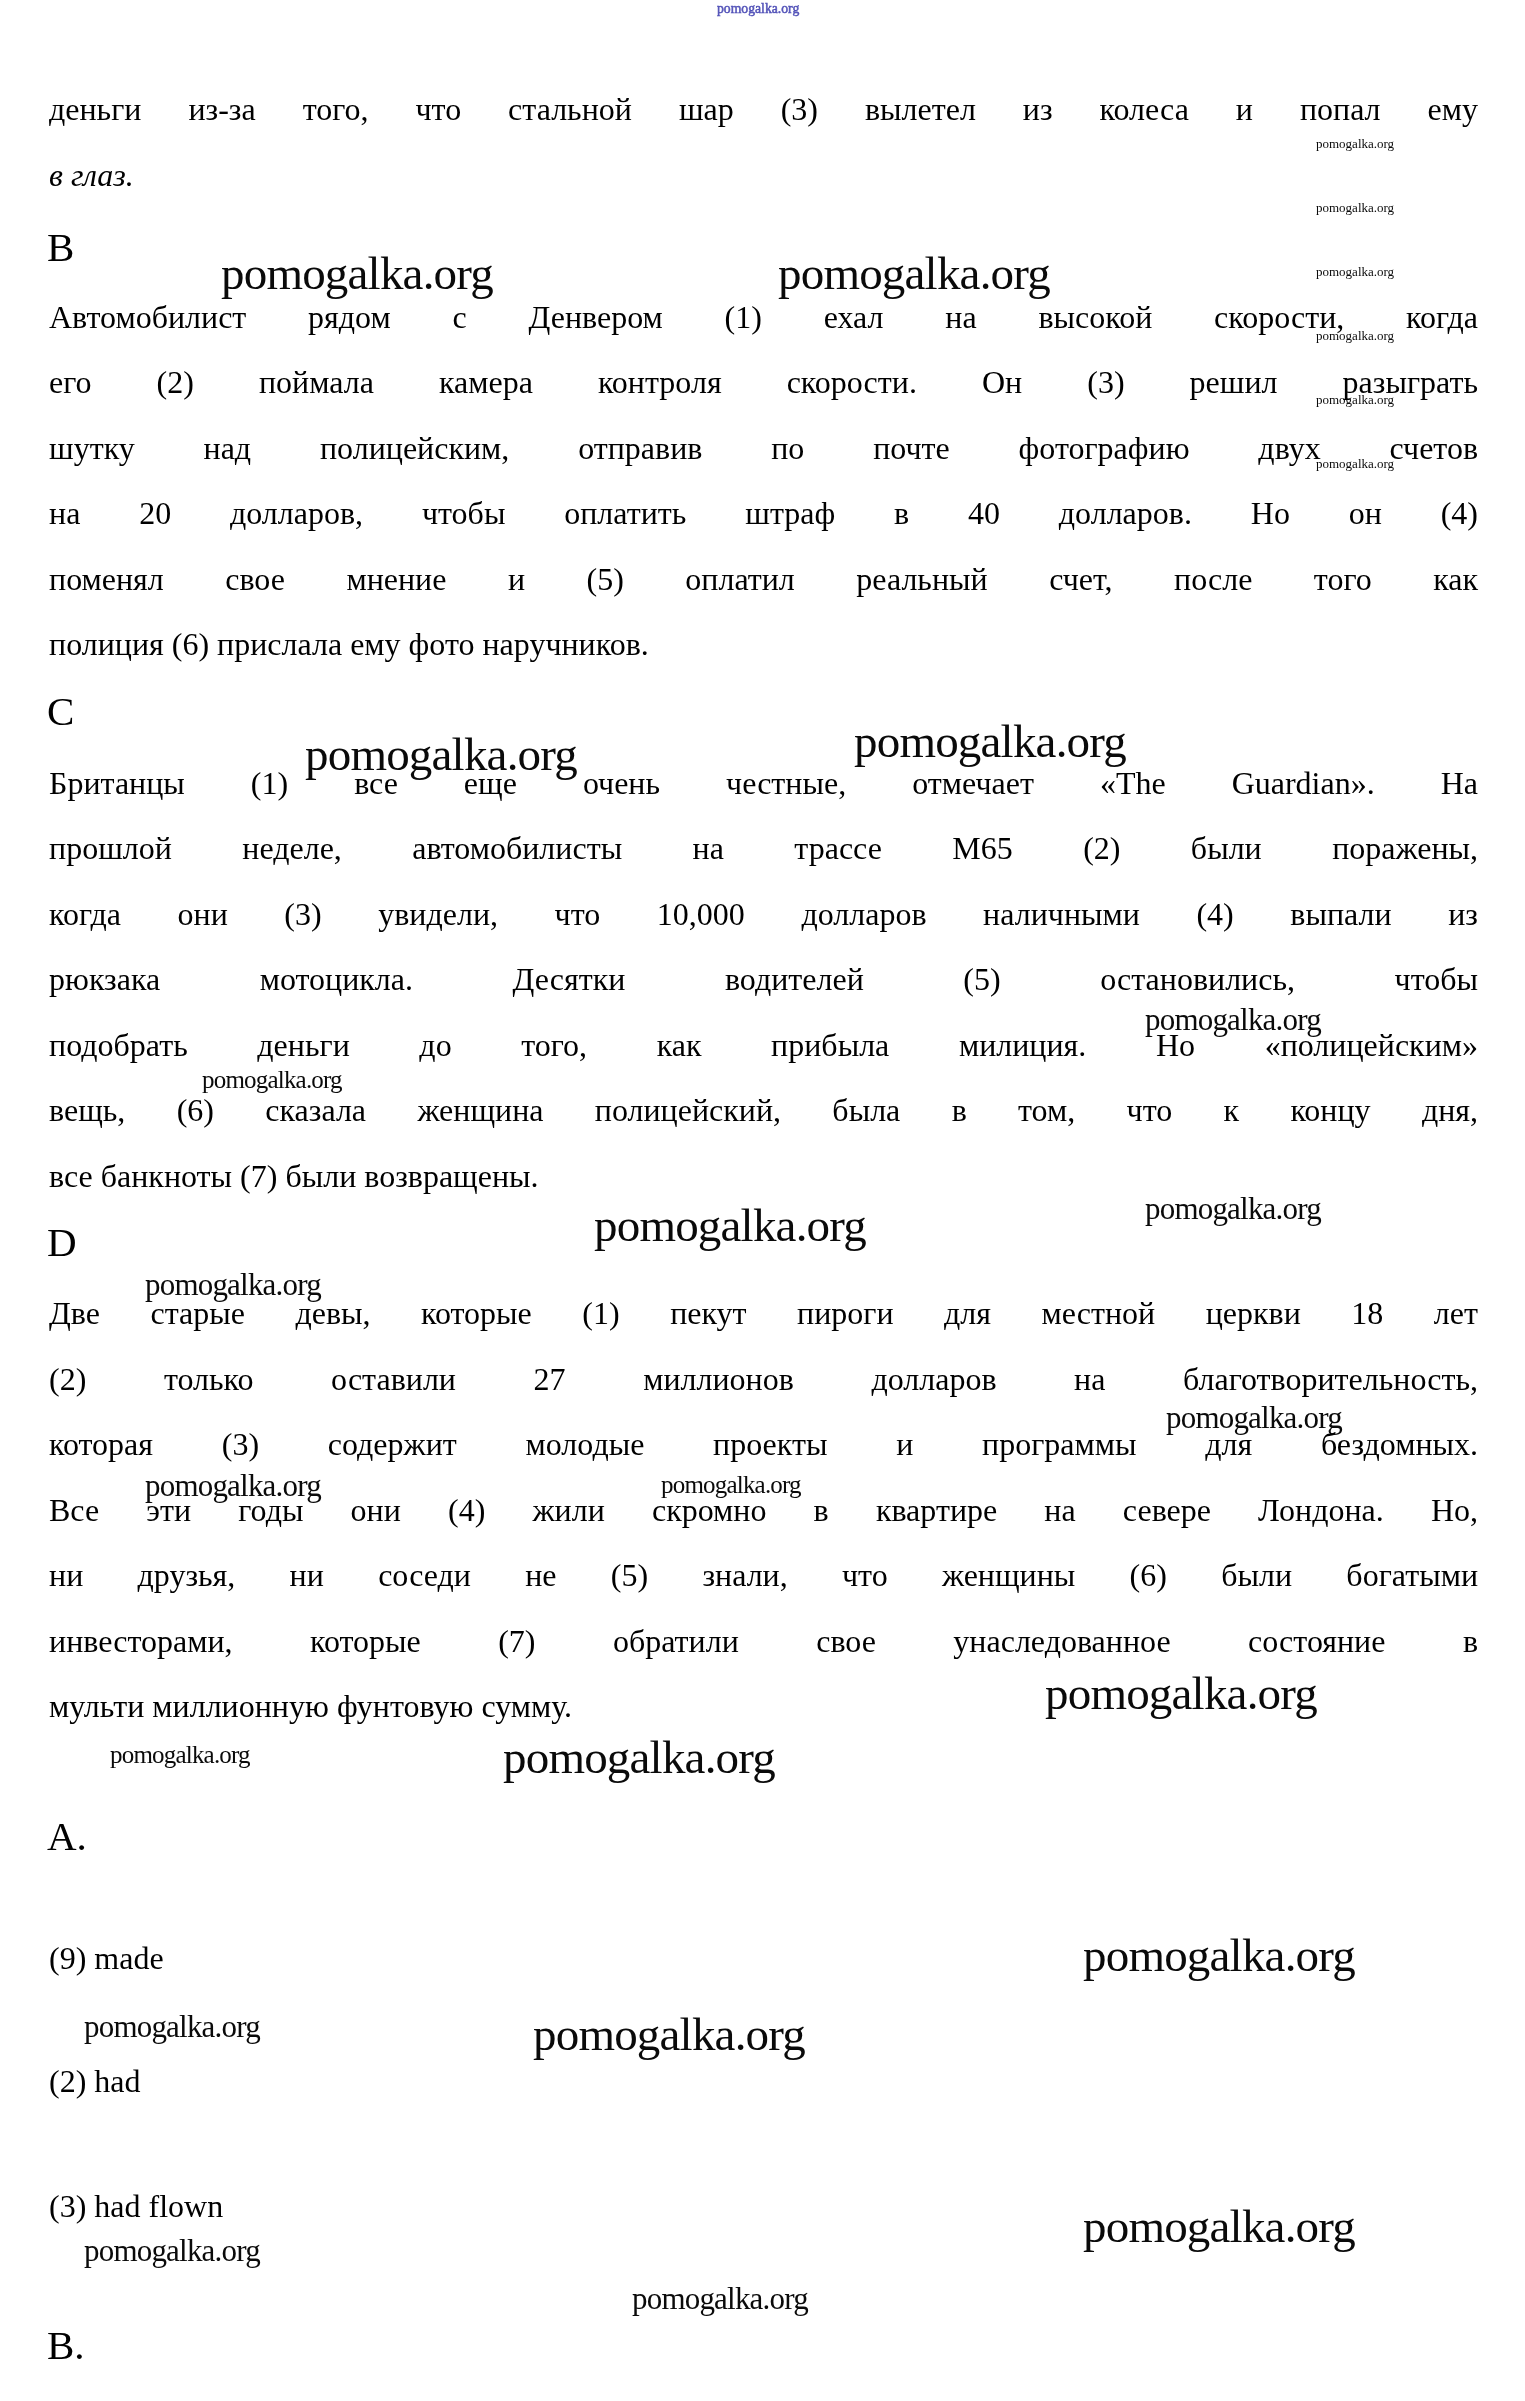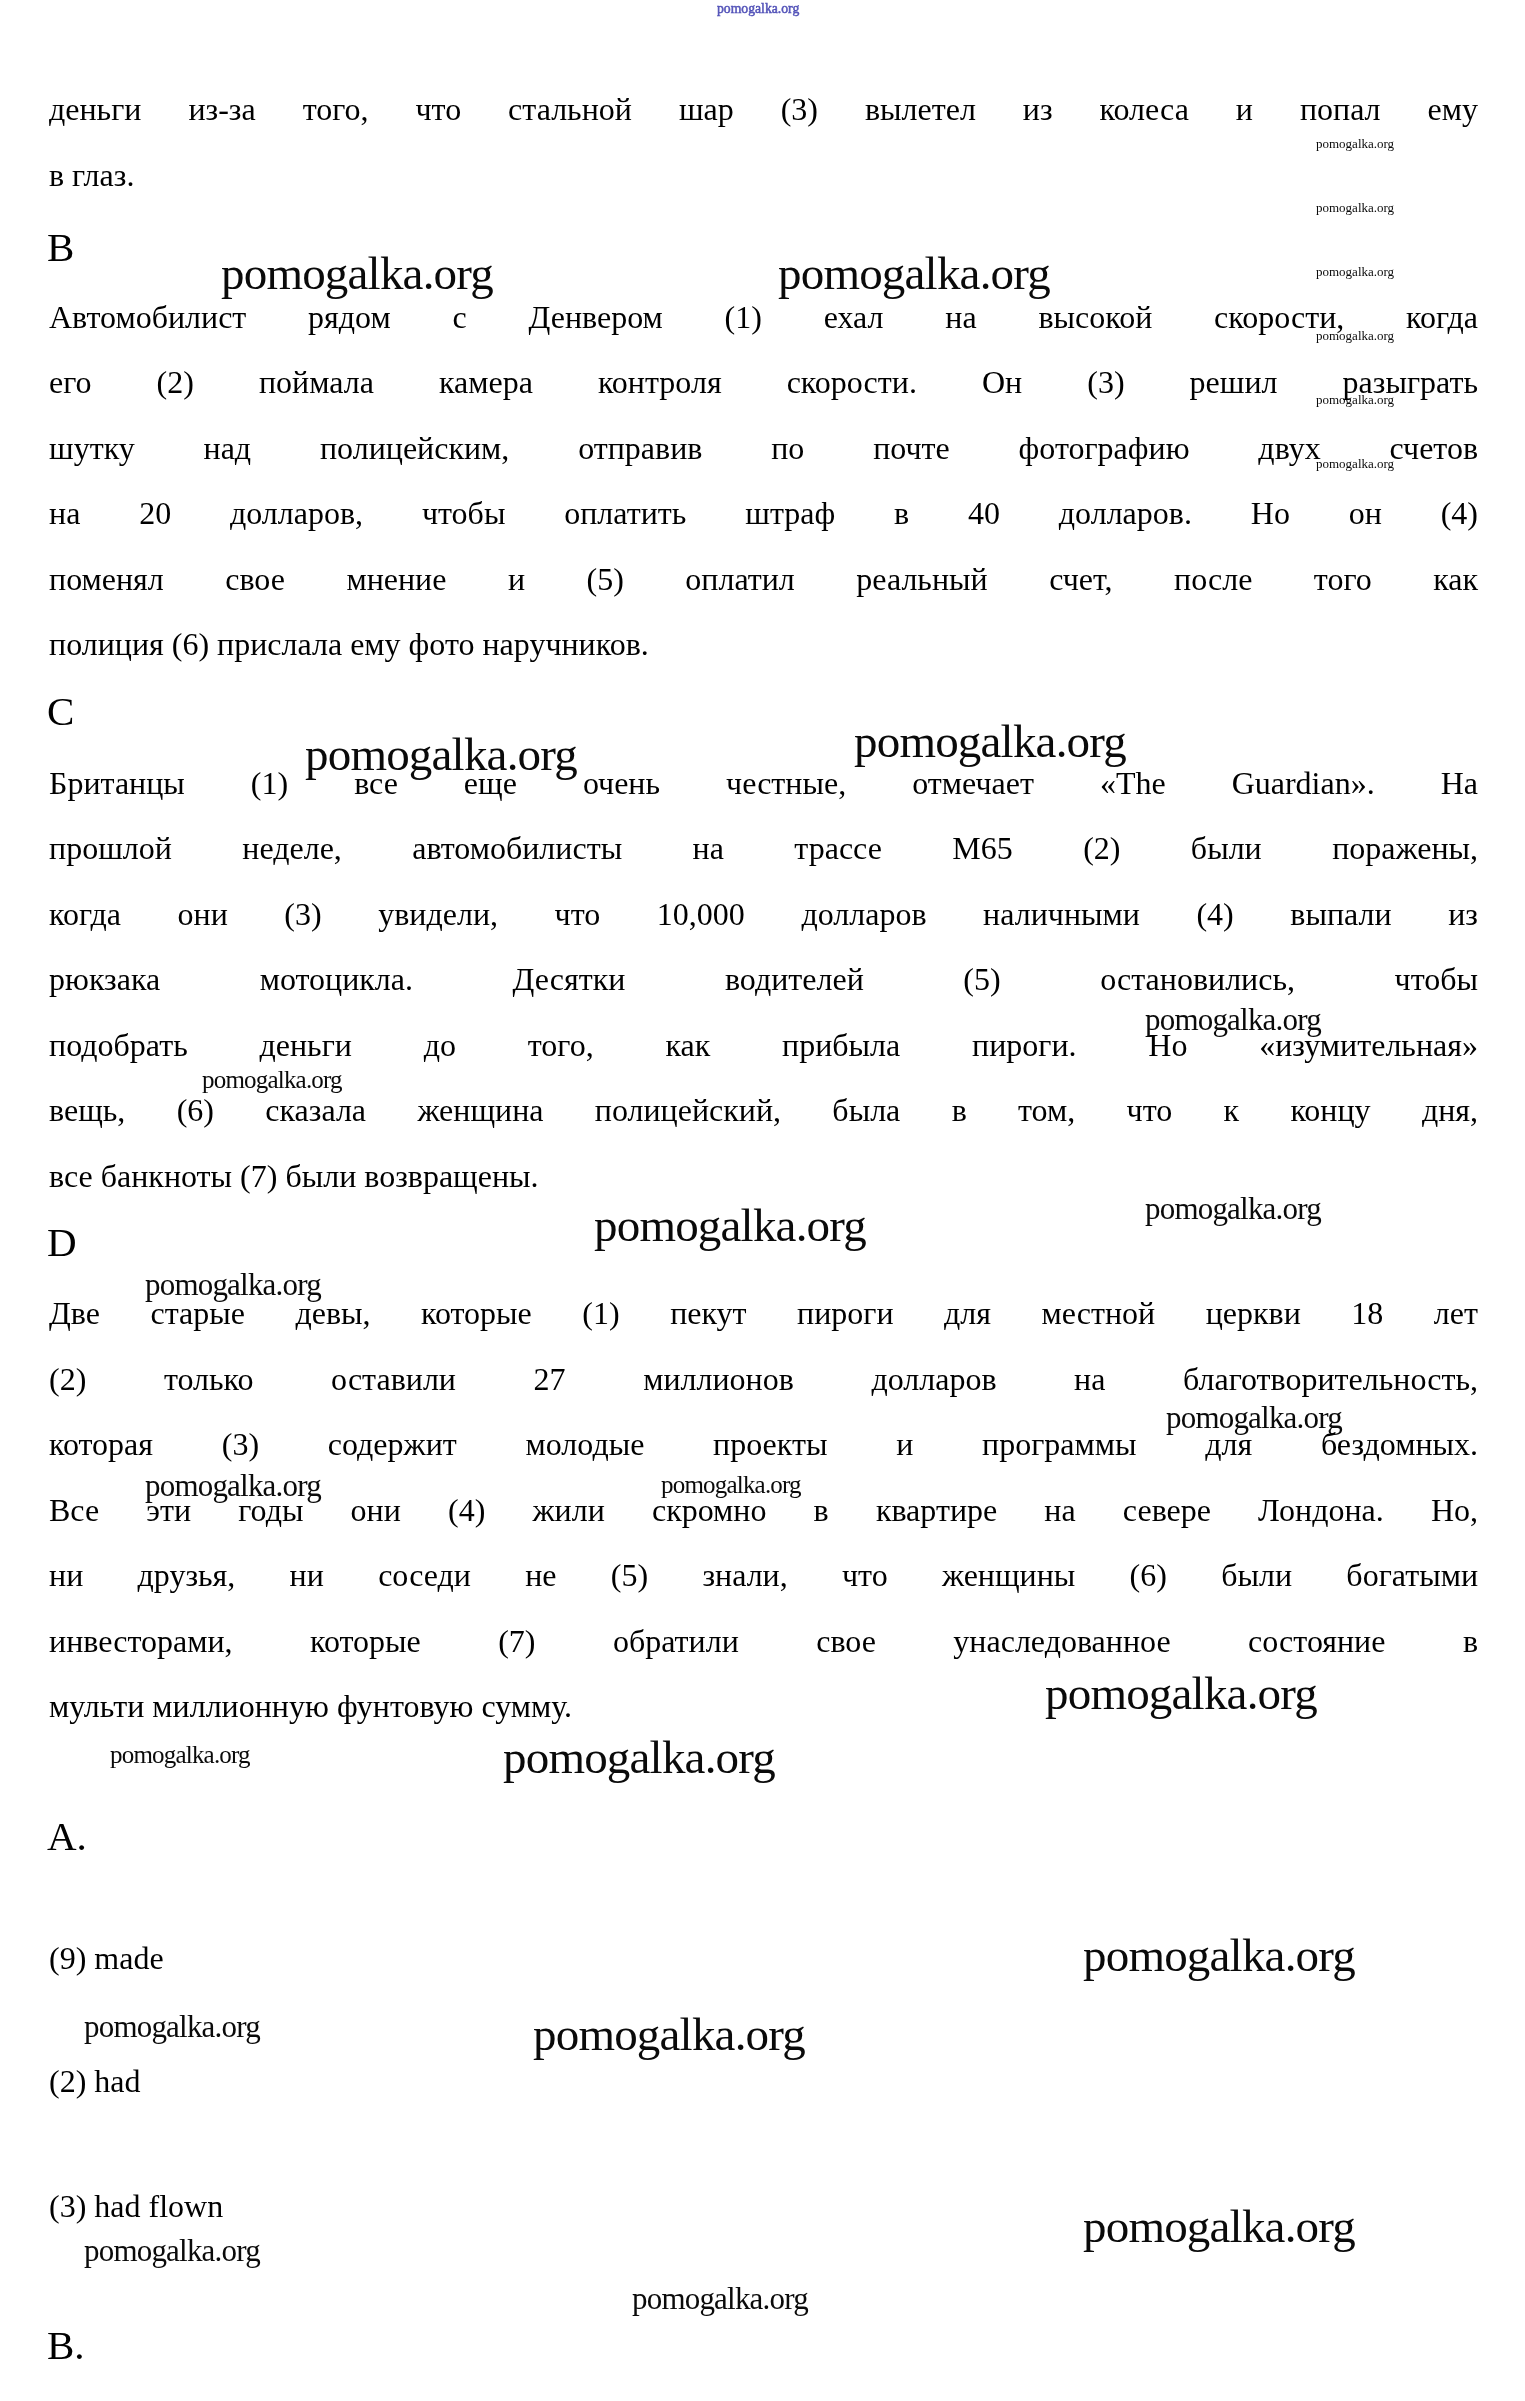--- a/index.html
+++ b/index.html
@@ -64,21 +64,21 @@
   <div class="wm wm-top" style="left:717px;top:2.3px;">pomogalka.org</div>
 
   <div class="wm wm-tiny" style="left:1316px;top:137px;">pomogalka.org</div>
   <div class="wm wm-tiny" style="left:1316px;top:201px;">pomogalka.org</div>
   <div class="wm wm-tiny" style="left:1316px;top:265px;">pomogalka.org</div>
   <div class="wm wm-tiny" style="left:1316px;top:329px;">pomogalka.org</div>
   <div class="wm wm-tiny" style="left:1316px;top:393px;">pomogalka.org</div>
   <div class="wm wm-tiny" style="left:1316px;top:457px;">pomogalka.org</div>
 
   <div class="tline just" style="top:88px;">деньги из-за того, что стальной шар (3) вылетел из колеса и попал ему</div>
-  <div class="tline" style="top:154px;">в глаз.</div>
+  <div class="tline" style="top:154px;font-style:italic;">в глаз.</div>
 
   <div class="seclabel" style="top:226px;">В</div>
   <div class="wm wm-big" style="left:221px;top:250px;">pomogalka.org</div>
   <div class="wm wm-big" style="left:778px;top:250px;">pomogalka.org</div>
 
   <div class="tline just" style="top:296px;">Автомобилист рядом с Денвером (1) ехал на высокой скорости, когда</div>
   <div class="tline just" style="top:361px;">его (2) поймала камера контроля скорости. Он (3) решил разыграть</div>
   <div class="tline just" style="top:427px;">шутку над полицейским, отправив по почте фотографию двух счетов</div>
   <div class="tline just" style="top:492px;">на 20 долларов, чтобы оплатить штраф в 40 долларов. Но он (4)</div>
   <div class="tline just" style="top:558px;">поменял свое мнение и (5) оплатил реальный счет, после того как</div>
@@ -86,21 +86,21 @@
 
   <div class="seclabel" style="top:690px;">С</div>
   <div class="wm wm-big" style="left:305px;top:731px;">pomogalka.org</div>
   <div class="wm wm-big" style="left:854px;top:718px;">pomogalka.org</div>
 
   <div class="tline just" style="top:762px;">Британцы (1) все еще очень честные, отмечает «The Guardian». На</div>
   <div class="tline just" style="top:827px;">прошлой неделе, автомобилисты на трассе М65 (2) были поражены,</div>
   <div class="tline just" style="top:893px;">когда они (3) увидели, что 10,000 долларов наличными (4) выпали из</div>
   <div class="tline just" style="top:958px;">рюкзака мотоцикла. Десятки водителей (5) остановились, чтобы</div>
   <div class="wm wm-med" style="left:1145px;top:1004px;">pomogalka.org</div>
-  <div class="tline just" style="top:1024px;">подобрать деньги до того, как прибыла пироги. Но «изумительная»</div>
+  <div class="tline just" style="top:1024px;">подобрать деньги до того, как прибыла милиция. Но «полицейским»</div>
   <div class="wm wm-sm" style="left:202px;top:1067px;">pomogalka.org</div>
   <div class="tline just" style="top:1089px;">вещь, (6) сказала женщина полицейский, была в том, что к концу дня,</div>
   <div class="tline" style="top:1155px;">все банкноты (7) были возвращены.</div>
   <div class="wm wm-med" style="left:1145px;top:1193px;">pomogalka.org</div>
   <div class="wm wm-big" style="left:594px;top:1202px;">pomogalka.org</div>
 
   <div class="seclabel" style="top:1221px;">D</div>
   <div class="wm wm-med" style="left:145px;top:1269px;">pomogalka.org</div>
 
   <div class="tline just" style="top:1292px;">Две старые девы, которые (1) пекут пироги для местной церкви 18 лет</div>

